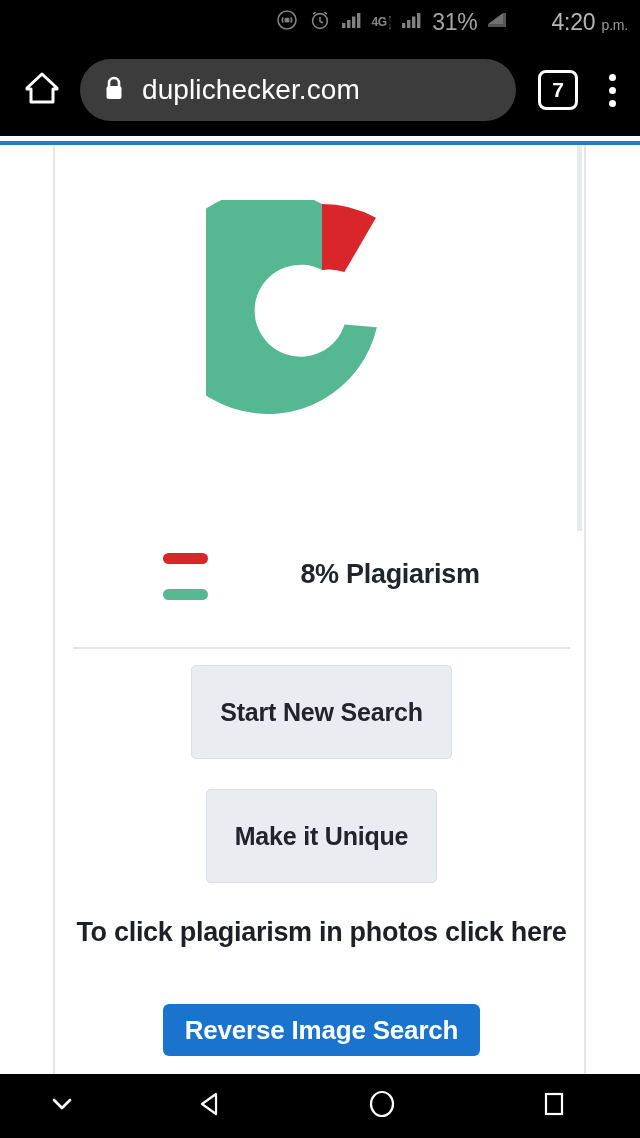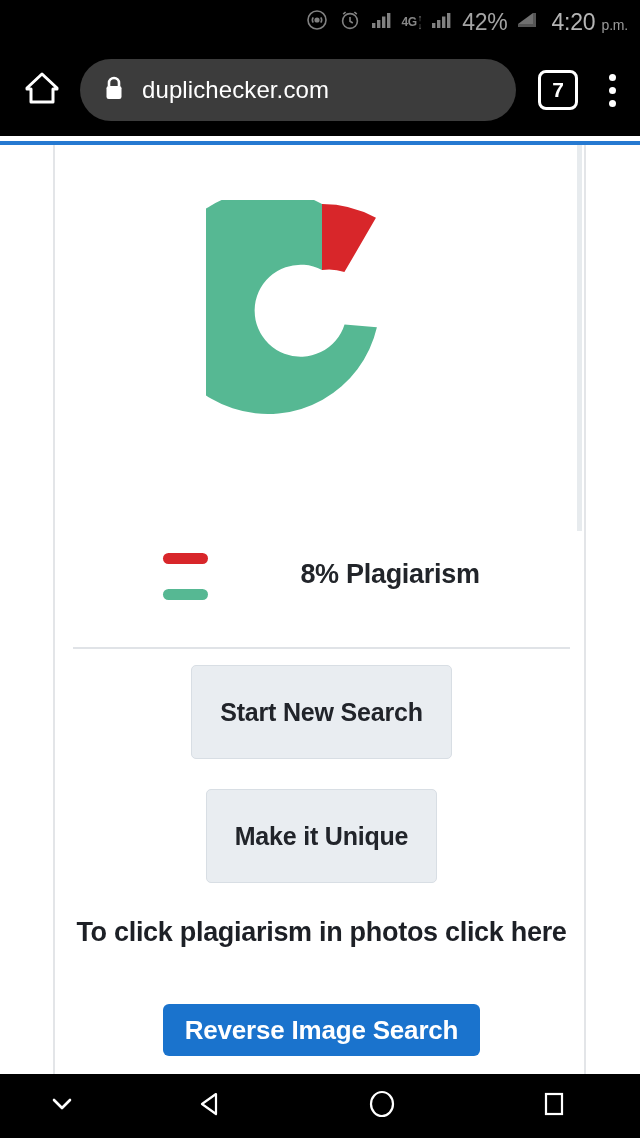--- a/index.html
+++ b/index.html
@@ -24,40 +24,40 @@
   .sb-4g-label {
     color: #d9d9d9; font-size: 12px; font-weight: 700; letter-spacing: -.4px; line-height: 10px;
   }
   .sb-arrows { display: flex; flex-direction: column; line-height: 7px; }
   .sb-arrows span { color: #d9d9d9; font-size: 9px; line-height: 8px; }
   .sb-batt {
     color: #c9c9c9; font-size: 23px; font-weight: 400; letter-spacing: -.3px;
     opacity: .82; font-family: "Liberation Sans", sans-serif;
   }
   .sb-time {
-    color: #c9c9c9; font-size: 23px; letter-spacing: -.2px; opacity: .9;
+    color: #c9c9c9; font-size: 23px; letter-spacing: -.2px; opacity: .9; margin-left: 30px;
   }
   .sb-ampm { font-size: 14px; opacity: .85; }
 
   
   .chrome {
     position: absolute; left: 0; top: 44px; width: 640px; height: 92px;
     background: #000; display: flex; align-items: center;
   }
   .home-btn {
     width: 68px; display: flex; align-items: center; justify-content: center;
     margin-left: 8px;
   }
   .omnibox {
     flex: 1; height: 62px; background: #3c3c3c; border-radius: 31px;
     display: flex; align-items: center; padding: 0 22px; gap: 16px;
     margin-left: 4px;
   }
   .omnibox-url {
-    color: #ffffff; font-size: 24px; letter-spacing: .1px;
+    color: #ffffff; font-size: 28px; letter-spacing: .1px;
     white-space: nowrap; overflow: hidden;
   }
   .tab-count {
     width: 40px; height: 40px; border: 3px solid #fff; border-radius: 8px;
     margin-left: 22px; display: flex; align-items: center; justify-content: center;
     color: #fff; font-size: 21px; font-weight: 700;
   }
   .menu-btn {
     width: 56px; height: 56px; display: flex; flex-direction: column;
     align-items: center; justify-content: center; gap: 6px; margin-left: 6px;
@@ -187,21 +187,21 @@
     <span class="sb-icon">
       <svg width="22" height="20" viewBox="0 0 22 20">
           <g fill="#d0d0d0">
         <rect x="1" y="13" width="3.4" height="5"></rect>
             <rect x="6" y="10" width="3.4" height="8"></rect>
         <rect x="11" y="6.5" width="3.4" height="11.5"></rect>
             <rect x="16" y="3" width="3.4" height="15"></rect>
           </g>
         </svg>
     </span>
-    <span class="sb-batt">42%</span>
+    <span class="sb-batt">31%</span>
     <span class="sb-icon">
       <svg width="26" height="18" viewBox="0 0 26 18">
         <path d="M2 13 L17 13 L17 2 Z" fill="#b5b5b5"></path>
         <path d="M2 13 L2 16 L20 16 L20 2 L17 2 L17 13 Z" fill="#8a8a8a"></path>
         </svg>
     </span>
     <span class="sb-time"><span>4:20</span> <span class="sb-ampm">p.m.</span></span>
   </div>
 
   <div class="chrome">

